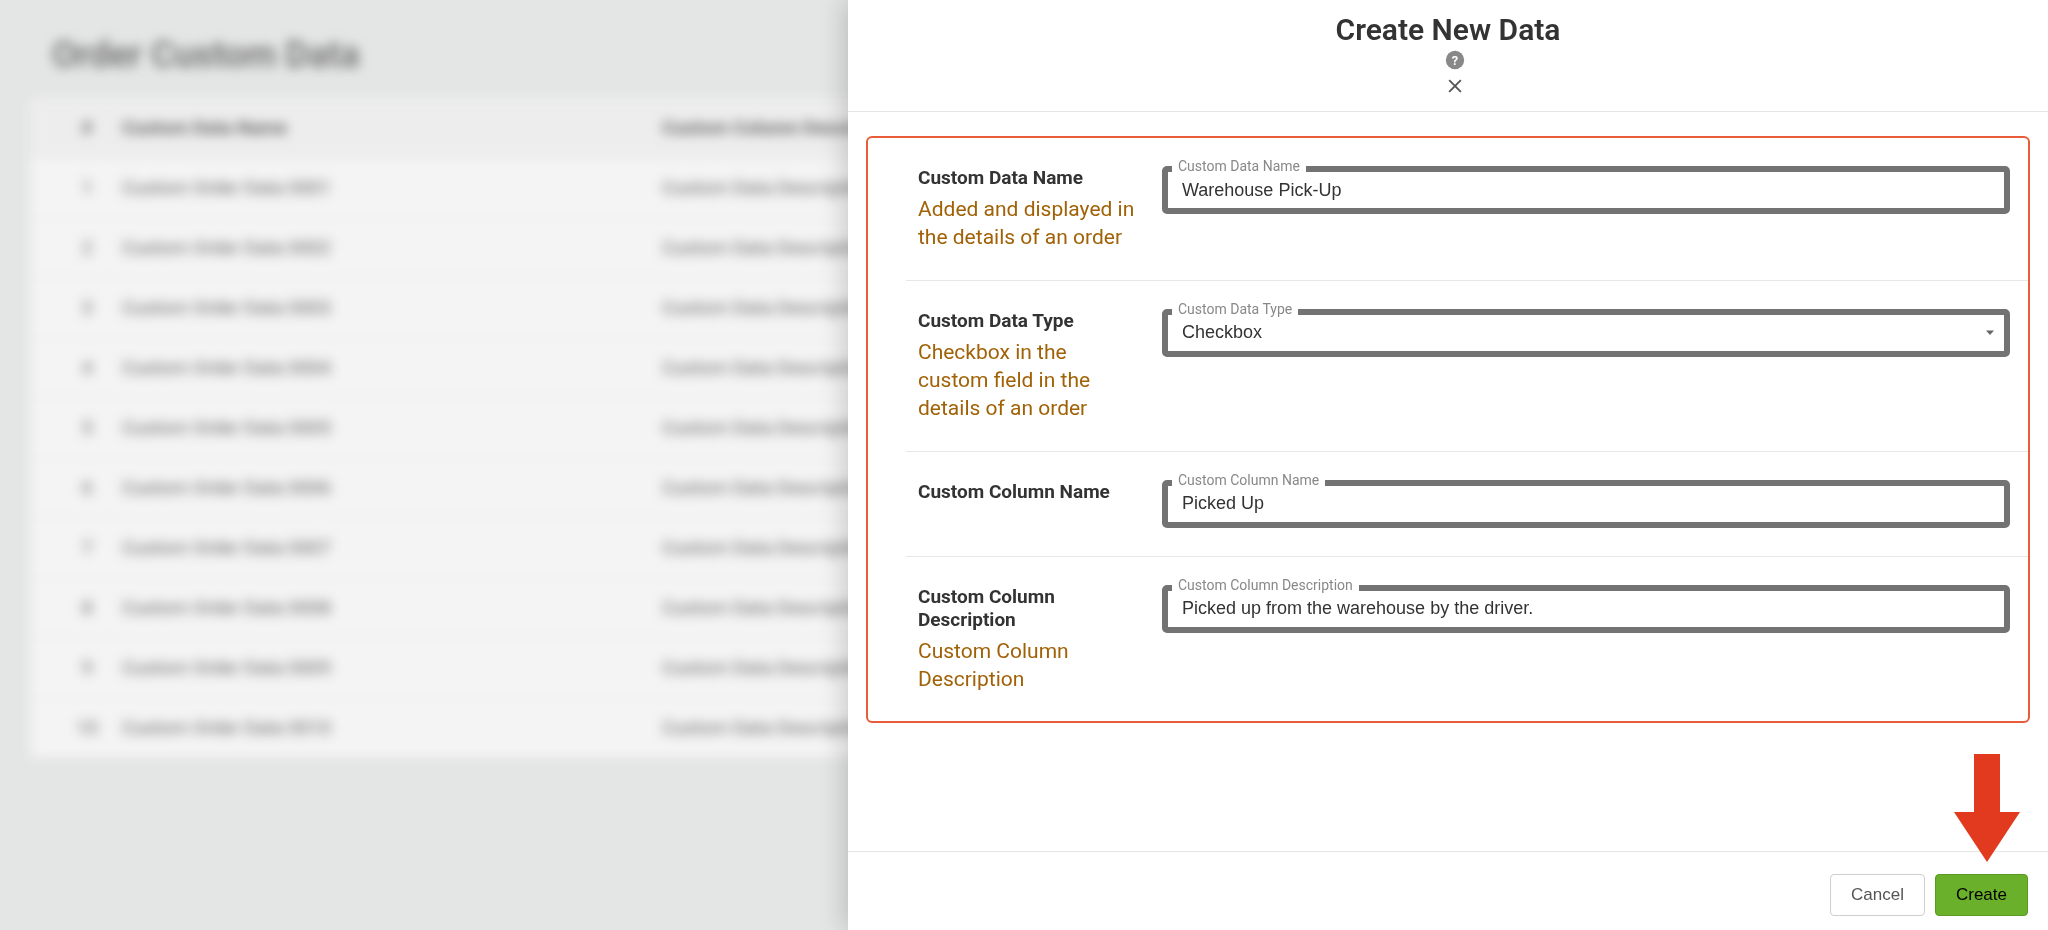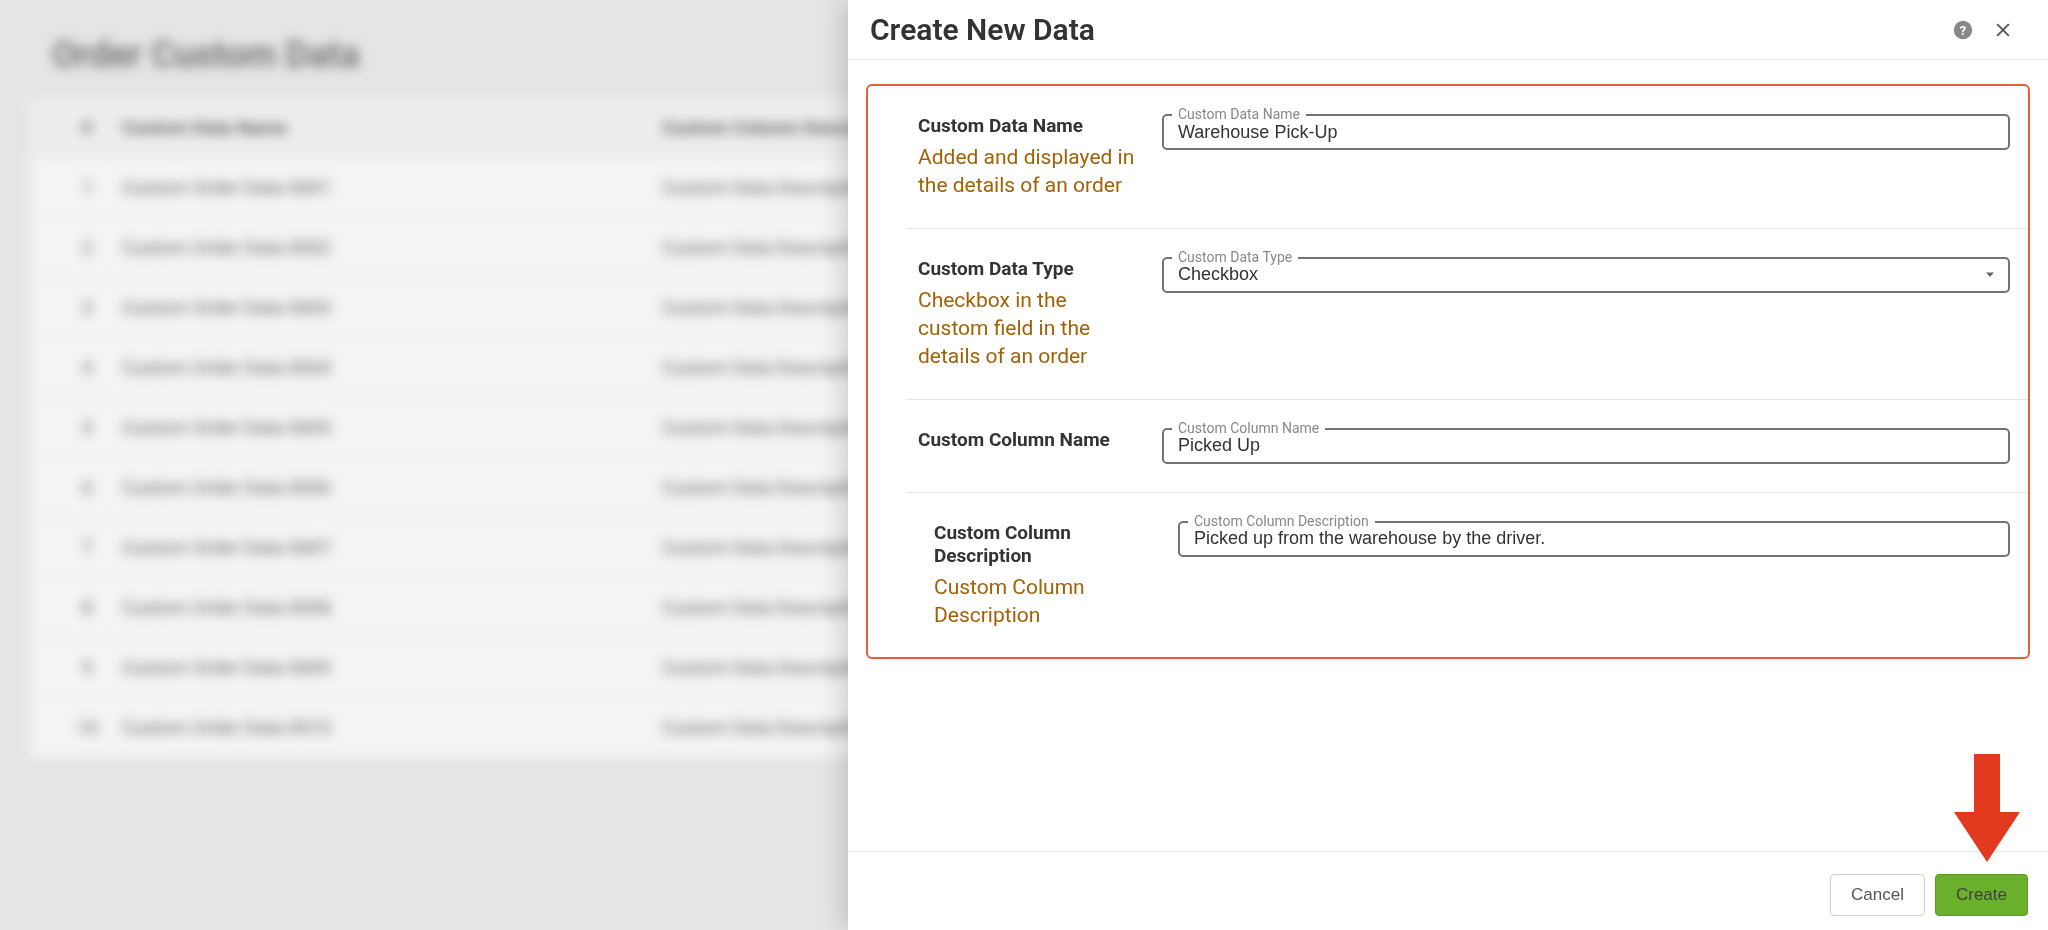--- a/index.html
+++ b/index.html
@@ -56,22 +56,23 @@
       width: 1200px;
       height: 100%;
       background: #fff;
       box-shadow: -4px 0 24px rgba(0,0,0,0.18);
       display: flex;
       flex-direction: column;
     }
     .drawer-header {
       display: flex;
       align-items: center;
-      padding: 12px 32px 12px 22px;
+      padding: 12px 22px 12px 22px;
       border-bottom: 1px solid #e6e6e6;
+      flex-direction: column;
     }
     .drawer-title {
       font-size: 30px;
       font-weight: 600;
       color: #333;
       flex: 1;
     }
     .header-icon {
       width: 26px; height: 26px;
       color: #777;
@@ -90,21 +91,21 @@
       border: 2px solid #e85c3a;
       border-radius: 6px;
       overflow: hidden;
       padding-left: 38px;
     }
     .section {
       display: flex;
       padding: 28px 18px 28px 12px;
       border-bottom: 1px solid #e7e7e7;
     }
-    .section:last-child { border-bottom: none; margin-left: 16px; }
+    .section:last-child { border-bottom: none; }
     .section-left {
       width: 244px;
       padding-right: 20px;
     }
     .section-title {
       font-size: 19px;
       font-weight: 700;
       color: #333;
       margin-bottom: 6px;
     }
@@ -123,22 +124,22 @@
       position: absolute;
       top: -8px;
       left: 10px;
       background: #fff;
       padding: 0 6px;
       font-size: 14px;
       color: #888;
     }
     .field-input {
       width: 100%;
-      height: 36px;
-      border: 2px solid #737373;
+      height: 48px;
+      border: 6px solid #737373;
       border-radius: 5px;
       padding: 0 14px;
       font-size: 18px;
       color: #333;
       outline: none;
       background: #fff;
     }
     .select-wrap {
       position: relative;
     }
@@ -164,21 +165,21 @@
       border-radius: 4px;
       cursor: pointer;
       border: 1px solid #cfcfcf;
       background: #fff;
       color: #555;
       margin-top: 8px;
     }
     .btn-primary {
       background: #6ab02b;
       border: 1px solid #5a9a22;
-      color: #404040;
+      color: #000000;
       font-weight: 500;
     }
     
     .arrow-annotation {
       position: absolute;
       right: 26px;
       bottom: 62px;
       pointer-events: none;
     }
   </style>

